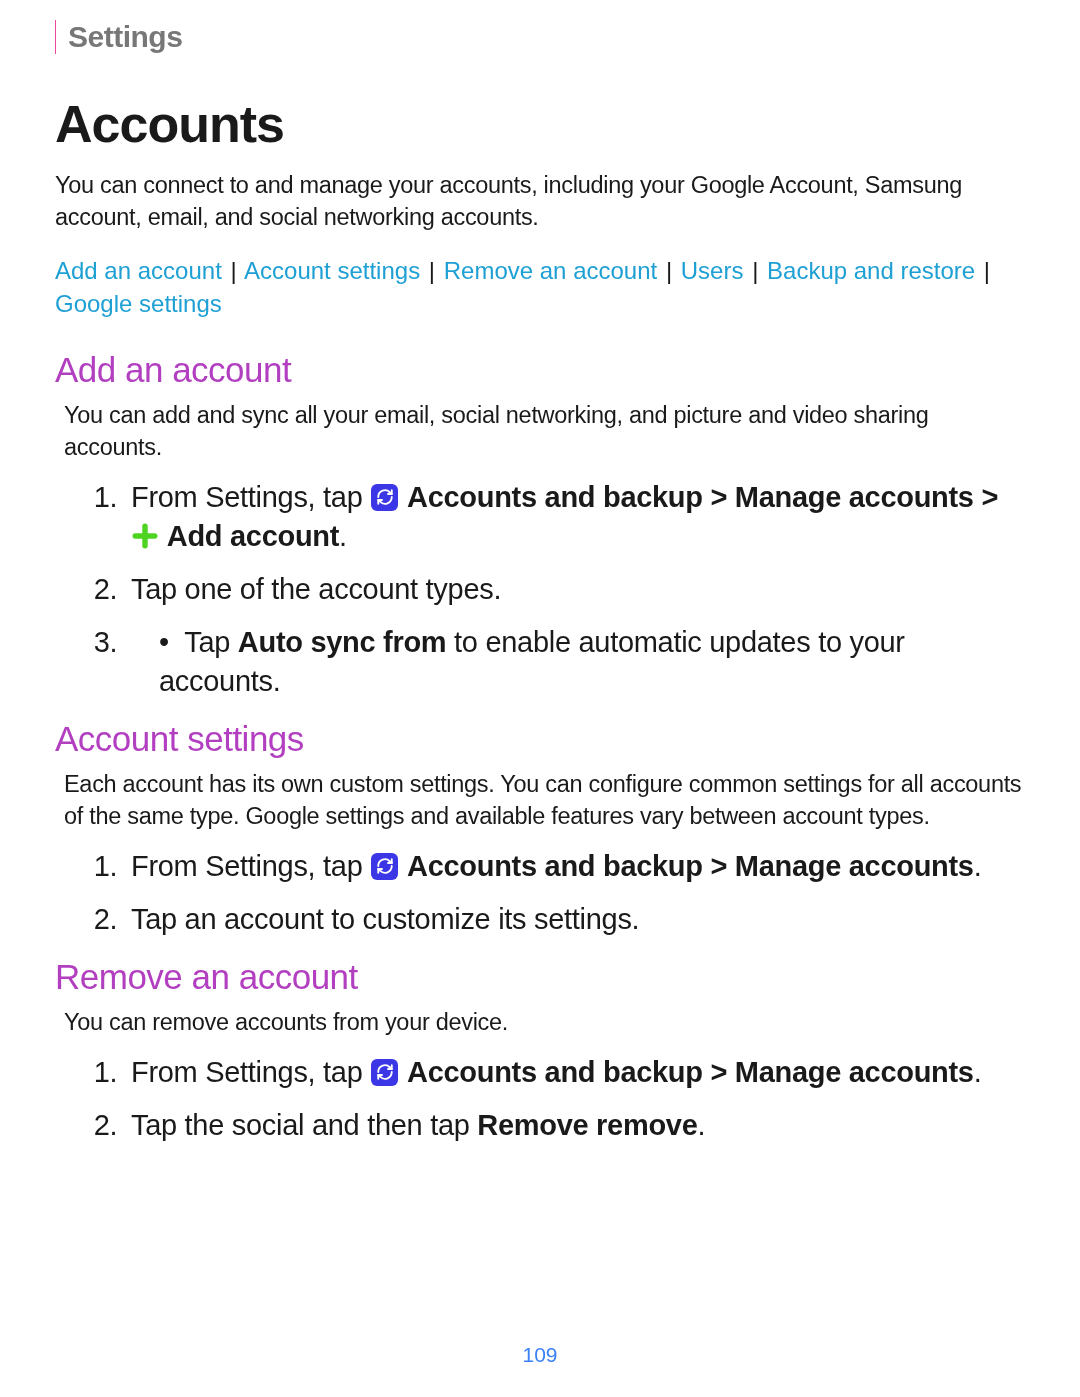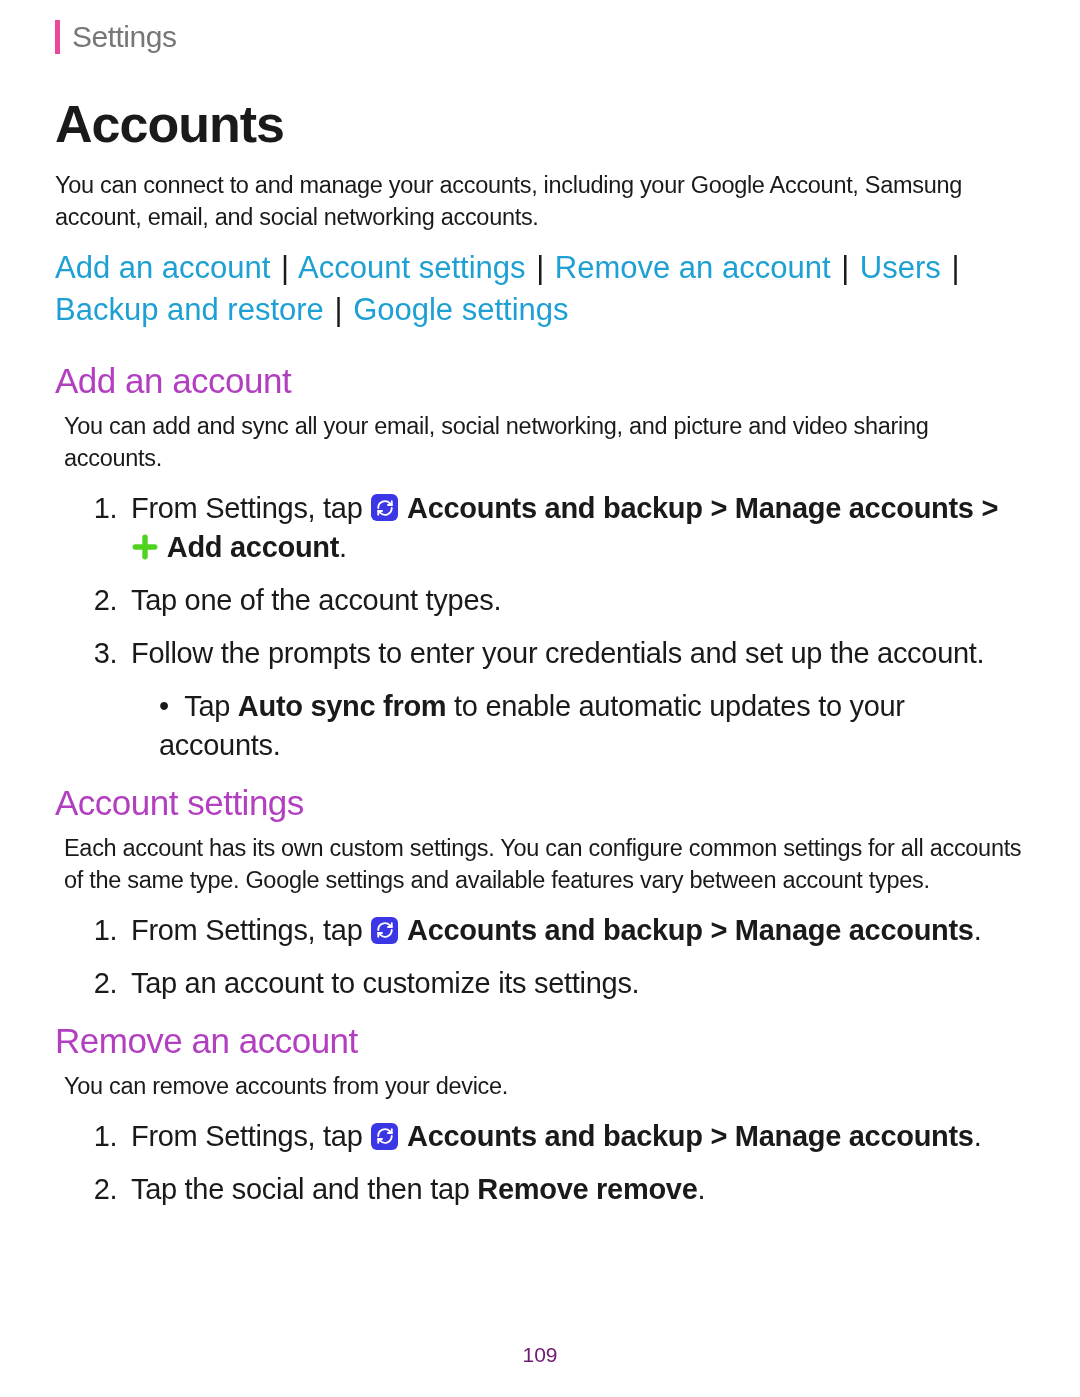--- a/index.html
+++ b/index.html
@@ -6,43 +6,44 @@
     body {
       font-family: Arial, Helvetica, sans-serif;
       background: #ffffff;
       color: #1a1a1a;
       width: 1080px;
       min-height: 1397px;
       padding: 20px 55px 40px 55px;
       position: relative;
     }
     .breadcrumb-wrap {
-      border-left: 5px solid #ec4899;
+      border-left: 1px solid #ec4899;
       padding-left: 12px;
       margin-bottom: 40px;
+      font-weight: bold;
     }
     .breadcrumb {
       font-size: 30px;
       color: #777;
       letter-spacing: -0.5px;
     }
     h1.page-title {
       font-size: 52px;
       font-weight: 700;
       letter-spacing: -1px;
       margin-bottom: 16px;
     }
     p.intro {
       font-size: 23.5px;
       line-height: 1.35;
       letter-spacing: -0.3px;
-      margin-bottom: 14px;
+      margin-bottom: 22px;
     }
     .toc {
-      font-size: 31px;
+      font-size: 24px;
       line-height: 1.35;
       margin-bottom: 30px;
     }
     .toc a {
       color: #1ea0d4;
       text-decoration: none;
     }
     .toc .sep {
       color: #1a1a1a;
       padding: 0 2px;
@@ -109,21 +110,21 @@
       position: relative;
       top: -2px;
     }
     .icon-plus svg { width: 26px; height: 26px; }
     .page-number {
       position: absolute;
       bottom: 30px;
       left: 0; right: 0;
       text-align: center;
       font-size: 21px;
-      color: #701a75;
+      color: #3b82f6;
     }
   </style>
 </head>
 <body>
 
 <div class="breadcrumb-wrap">
   <span class="breadcrumb">Settings</span>
 </div>
 
 <h1 class="page-title">Accounts</h1>
@@ -159,21 +160,20 @@
     <span class="bold">Accounts and backup</span><span class="bold"> &gt; </span><span class="bold">Manage accounts</span><span class="bold"> &gt; </span><span class="icon-plus">
         <svg viewBox="0 0 24 24">
           <line x1="12" y1="3" x2="12" y2="21" stroke="#4fd321" stroke-width="5" stroke-linecap="round"></line>
           <line x1="3" y1="12" x2="21" y2="12" stroke="#4fd321" stroke-width="5" stroke-linecap="round"></line>
         </svg>
       </span>
     <span class="bold">Add account</span><span>.</span>
   </li>
   <li>Tap one of the account types.</li>
   <li>
-    <span>Follow the prompts to enter your credentials and set up the account.</span>
     <ul class="sub">
       <li>
         <span>Tap </span><span class="bold">Auto sync from</span><span> to enable automatic updates to your accounts.</span>
       </li>
     </ul>
   </li>
 </ol>
 
 <h2 class="section-heading">Account settings</h2>
 <p class="section-body">Each account has its own custom settings. You can configure common settings for all accounts of the same type. Google settings and available features vary between account types.</p>

